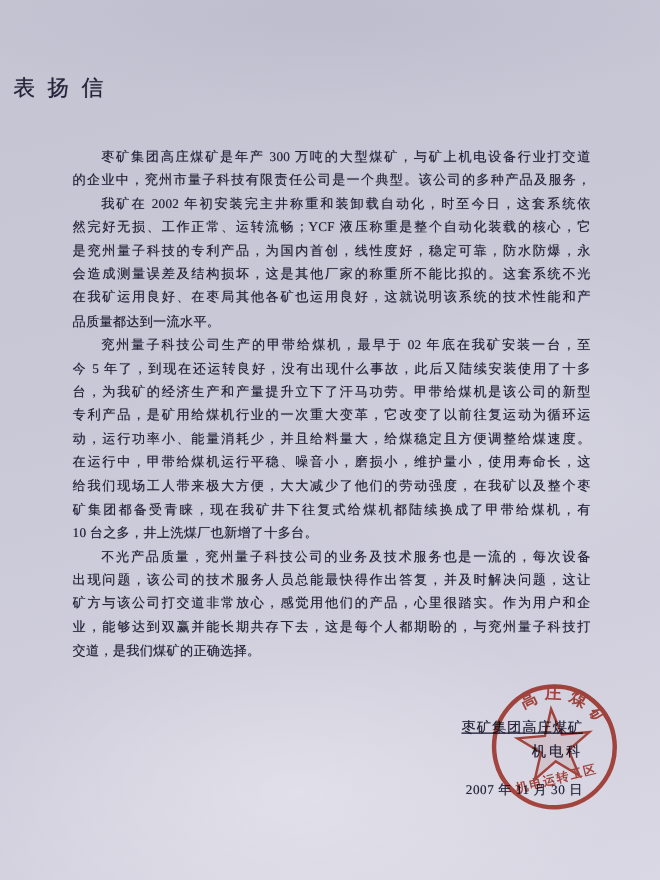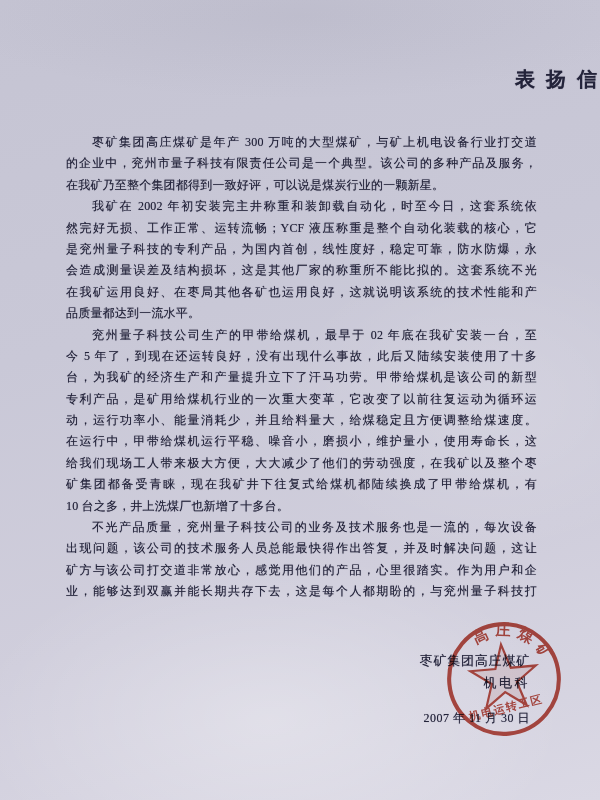--- a/index.html
+++ b/index.html
@@ -15,40 +15,41 @@
   
   .page::before {
     content:""; position:absolute; inset:0; pointer-events:none;
     background:
       radial-gradient(ellipse 420px 240px at 45% 90%, rgba(255,255,255,0.30), rgba(255,255,255,0) 70%),
       radial-gradient(ellipse 300px 220px at 82% 50%, rgba(255,255,255,0.14), rgba(255,255,255,0) 70%),
       radial-gradient(ellipse 500px 120px at 50% 2%, rgba(120,120,140,0.10), rgba(120,120,140,0) 70%);
   }
   .title {
     position:absolute; top:66px; left:0; right:0;
-    margin:0; text-align:right;
-    font-size:20px; font-weight:bold; letter-spacing:3px;
+    margin:0; text-align:left;
+    font-size:20px; font-weight:normal; letter-spacing:3px;
     text-shadow:0 0 0.8px rgba(35,35,58,0.6);
+    padding-left:12px;
   }
   .body-block {
     position:absolute; left:66px; top:132px; width:471px;
   }
   .line {
     font-size:12px; line-height:21.4px; height:21.4px;
     overflow:hidden; text-align:justify; letter-spacing:0.2px;
     text-shadow:0 0 0.7px rgba(35,35,58,0.55);
     white-space:normal;
   }
   .line:not(.last)::after { content:""; display:inline-block; width:100%; height:0; }
   .line.first { text-indent:26px; }
   .sig-org, .sig-dept, .sig-date {
     position:absolute; right:70px; text-align:right;
     font-size:13px; text-shadow:0 0 0.7px rgba(35,35,58,0.55);
   }
-  .sig-org  { top:652px; letter-spacing:0.8px; }
+  .sig-org  { top:652px; letter-spacing:0.8px;text-decoration:underline; }
   .sig-dept { top:674px; letter-spacing:2.5px;padding-left:48px; }
   .sig-date { top:710px; font-size:12px; letter-spacing:0.5px; }
   .seal {
     position:absolute; left:438px; top:613px; width:132px; height:132px;
     mix-blend-mode:multiply; opacity:0.88;
     transform:rotate(-5deg);
   }
   .seal-ring { fill:none; stroke:#b8392c; stroke-width:4; }
   .seal-star { fill:rgba(184,57,44,0.12); stroke:#b8392c; stroke-width:2.2; }
   .seal-arc-text {
@@ -63,40 +64,40 @@
 </head>
 <body>
 
 <div class="page">
 
   <h1 class="title">表 扬 信</h1>
 
   <div class="body-block">
       <div class="line first">枣矿集团高庄煤矿是年产 300 万吨的大型煤矿，与矿上机电设备行业打交道</div>
       <div class="line">的企业中，兖州市量子科技有限责任公司是一个典型。该公司的多种产品及服务，</div>
-      <div class="line last">在我矿乃至整个集团都得到一致好评，可以说是煤炭行业的一颗新星。</div>
       <div class="line first">我矿在 2002 年初安装完主井称重和装卸载自动化，时至今日，这套系统依</div>
       <div class="line">然完好无损、工作正常、运转流畅；YCF 液压称重是整个自动化装载的核心，它</div>
       <div class="line">是兖州量子科技的专利产品，为国内首创，线性度好，稳定可靠，防水防爆，永</div>
       <div class="line">会造成测量误差及结构损坏，这是其他厂家的称重所不能比拟的。这套系统不光</div>
       <div class="line">在我矿运用良好、在枣局其他各矿也运用良好，这就说明该系统的技术性能和产</div>
       <div class="line last">品质量都达到一流水平。</div>
       <div class="line first">兖州量子科技公司生产的甲带给煤机，最早于 02 年底在我矿安装一台，至</div>
       <div class="line">今 5 年了，到现在还运转良好，没有出现什么事故，此后又陆续安装使用了十多</div>
       <div class="line">台，为我矿的经济生产和产量提升立下了汗马功劳。甲带给煤机是该公司的新型</div>
       <div class="line">专利产品，是矿用给煤机行业的一次重大变革，它改变了以前往复运动为循环运</div>
       <div class="line">动，运行功率小、能量消耗少，并且给料量大，给煤稳定且方便调整给煤速度。</div>
       <div class="line">在运行中，甲带给煤机运行平稳、噪音小，磨损小，维护量小，使用寿命长，这</div>
       <div class="line">给我们现场工人带来极大方便，大大减少了他们的劳动强度，在我矿以及整个枣</div>
       <div class="line">矿集团都备受青睐，现在我矿井下往复式给煤机都陆续换成了甲带给煤机，有</div>
       <div class="line last">10 台之多，井上洗煤厂也新增了十多台。</div>
       <div class="line first">不光产品质量，兖州量子科技公司的业务及技术服务也是一流的，每次设备</div>
       <div class="line">出现问题，该公司的技术服务人员总能最快得作出答复，并及时解决问题，这让</div>
       <div class="line">矿方与该公司打交道非常放心，感觉用他们的产品，心里很踏实。作为用户和企</div>
       <div class="line">业，能够达到双赢并能长期共存下去，这是每个人都期盼的，与兖州量子科技打</div>
+      <div class="line last">交道，是我们煤矿的正确选择。</div>
     </div>
 
   <div class="sig-org">枣矿集团高庄煤矿</div>
   <div class="sig-dept">机电科</div>
   <div class="sig-date">2007 年 11 月 30 日</div>
 
   <svg class="seal" viewBox="0 0 130 130" xmlns="http://www.w3.org/2000/svg">
     <defs>
       <path id="seal-arc-top" d="M 22 65 A 43 43 0 0 1 108 65"></path>
     </defs>

